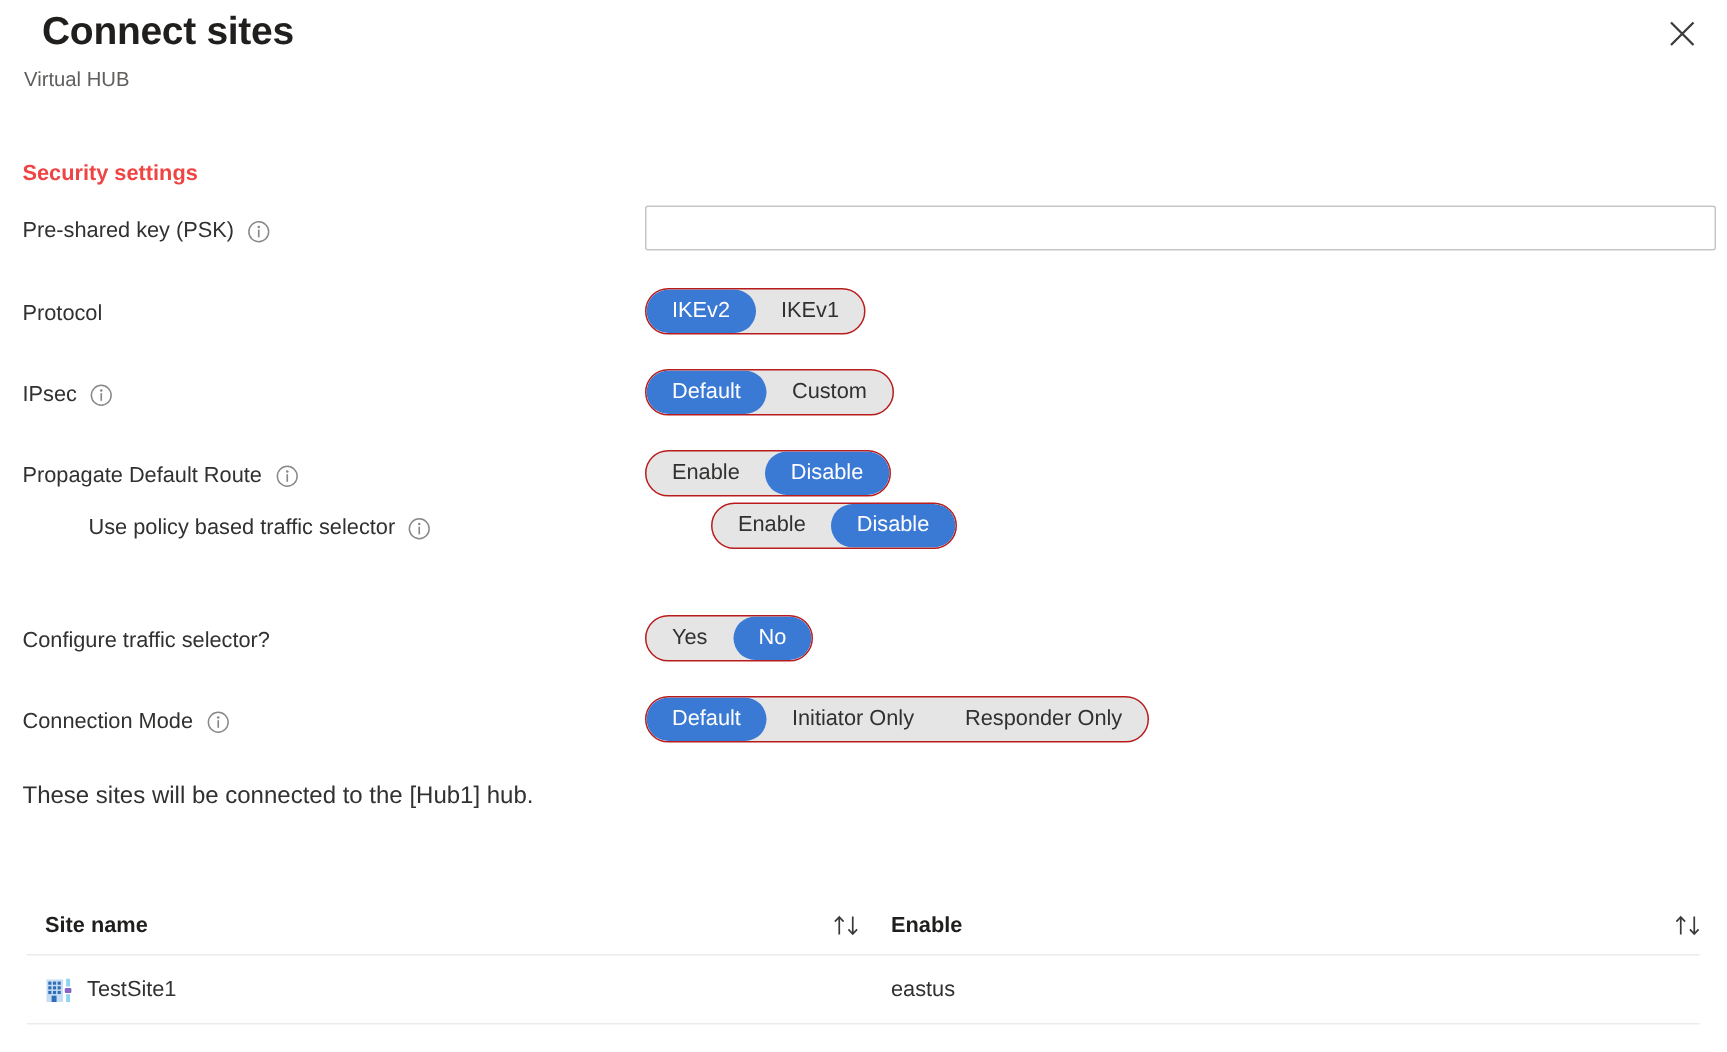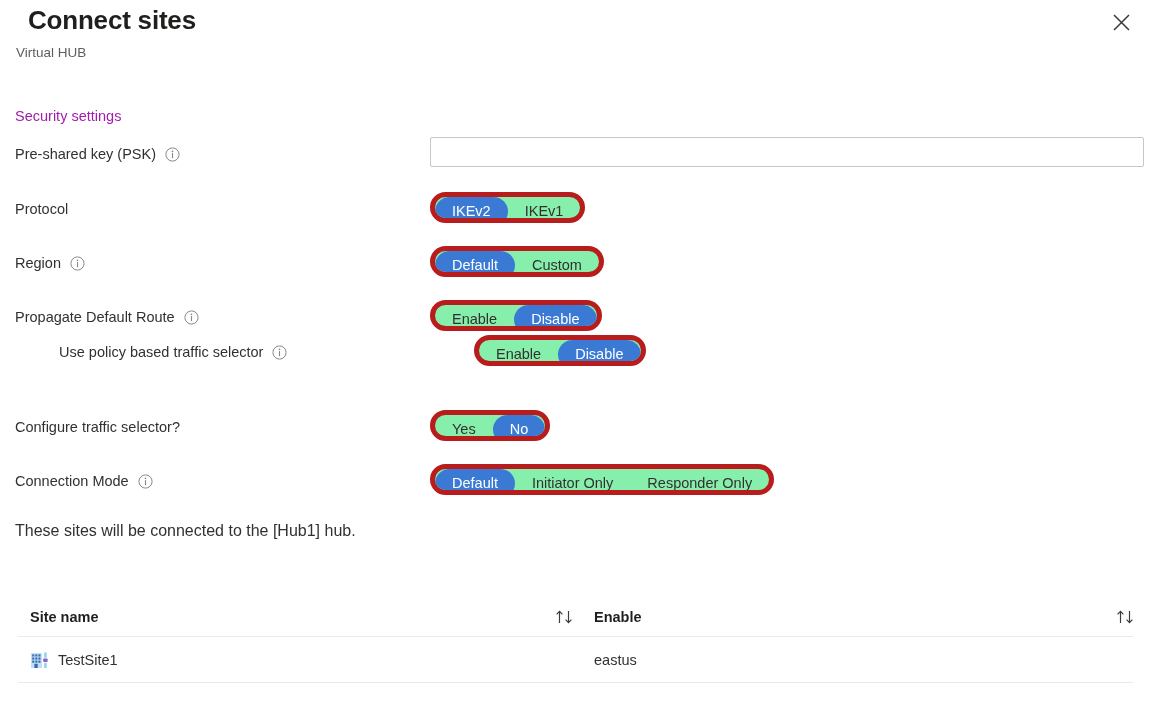--- a/index.html
+++ b/index.html
@@ -29,21 +29,21 @@
     position: absolute; left: 1105px; top: 6px;
     width: 32px; height: 32px;
     display: flex; align-items: center; justify-content: center;
     cursor: pointer; background: none; border: none; padding: 0;
   }
   .close-btn svg { display: block; }
 
   
   .section-head {
     position: absolute; left: 15px; top: 108px;
-    font-size: 14.5px; color: #a21caf; font-weight: 400;
+    font-size: 14.5px; color: #ef4444; font-weight: 700;
   }
 
   .form { position: absolute; left: 0; top: 0; width: 1151px; }
 
   .row { position: absolute; left: 0; width: 1151px; height: 34px; padding-left: 40px; }
   .row-label {
     position: absolute; left: 15px; top: 0; height: 34px;
     display: flex; align-items: center; gap: 9px;
     font-size: 14.5px; color: #323130; white-space: nowrap;
   }
@@ -57,22 +57,22 @@
     width: 714px; height: 30px;
     border: 1px solid #c8c6c4; border-radius: 2px;
     background: #fff; padding: 0 8px;
     font-family: "Liberation Sans", sans-serif;
     font-size: 14px; color: #323130; outline: none;
   }
 
   
   .toggle {
     display: inline-flex; align-items: stretch;
-    border: 5px solid #b91c1c; border-radius: 17px;
-    background: #86efac; height: 31px; padding: 0;
+    border: 1px solid #b91c1c; border-radius: 17px;
+    background: #e5e5e5; height: 31px; padding: 0;
     overflow: hidden;
   }
   .toggle-opt {
     display: inline-flex; align-items: center; justify-content: center;
     height: 29px; margin: 0; padding: 0 17px;
     font-family: "Liberation Sans", sans-serif;
     font-size: 14.5px; color: #323130;
     background: transparent; border: none; border-radius: 15px;
     cursor: pointer; white-space: nowrap; line-height: 1;
   }
@@ -161,21 +161,21 @@
       <div class="ctrl">
         <div class="toggle">
           <button class="toggle-opt selected">IKEv2</button>
           <button class="toggle-opt">IKEv1</button>
         </div>
       </div>
     </div>
 
     <div class="row" style="top:246px;">
       <div class="row-label">
-        <span>Region</span>
+        <span>IPsec</span>
         <span class="info-icon">
           <svg width="15" height="15" viewBox="0 0 15 15">
             <circle cx="7.5" cy="7.5" r="6.6" fill="none" stroke="#8a8886" stroke-width="1"></circle>
             <circle cx="7.5" cy="4.3" r="0.85" fill="#8a8886"></circle>
             <rect x="6.95" y="6.1" width="1.1" height="5.1" fill="#8a8886"></rect>
           </svg>
         </span>
       </div>
       <div class="ctrl">
         <div class="toggle">

